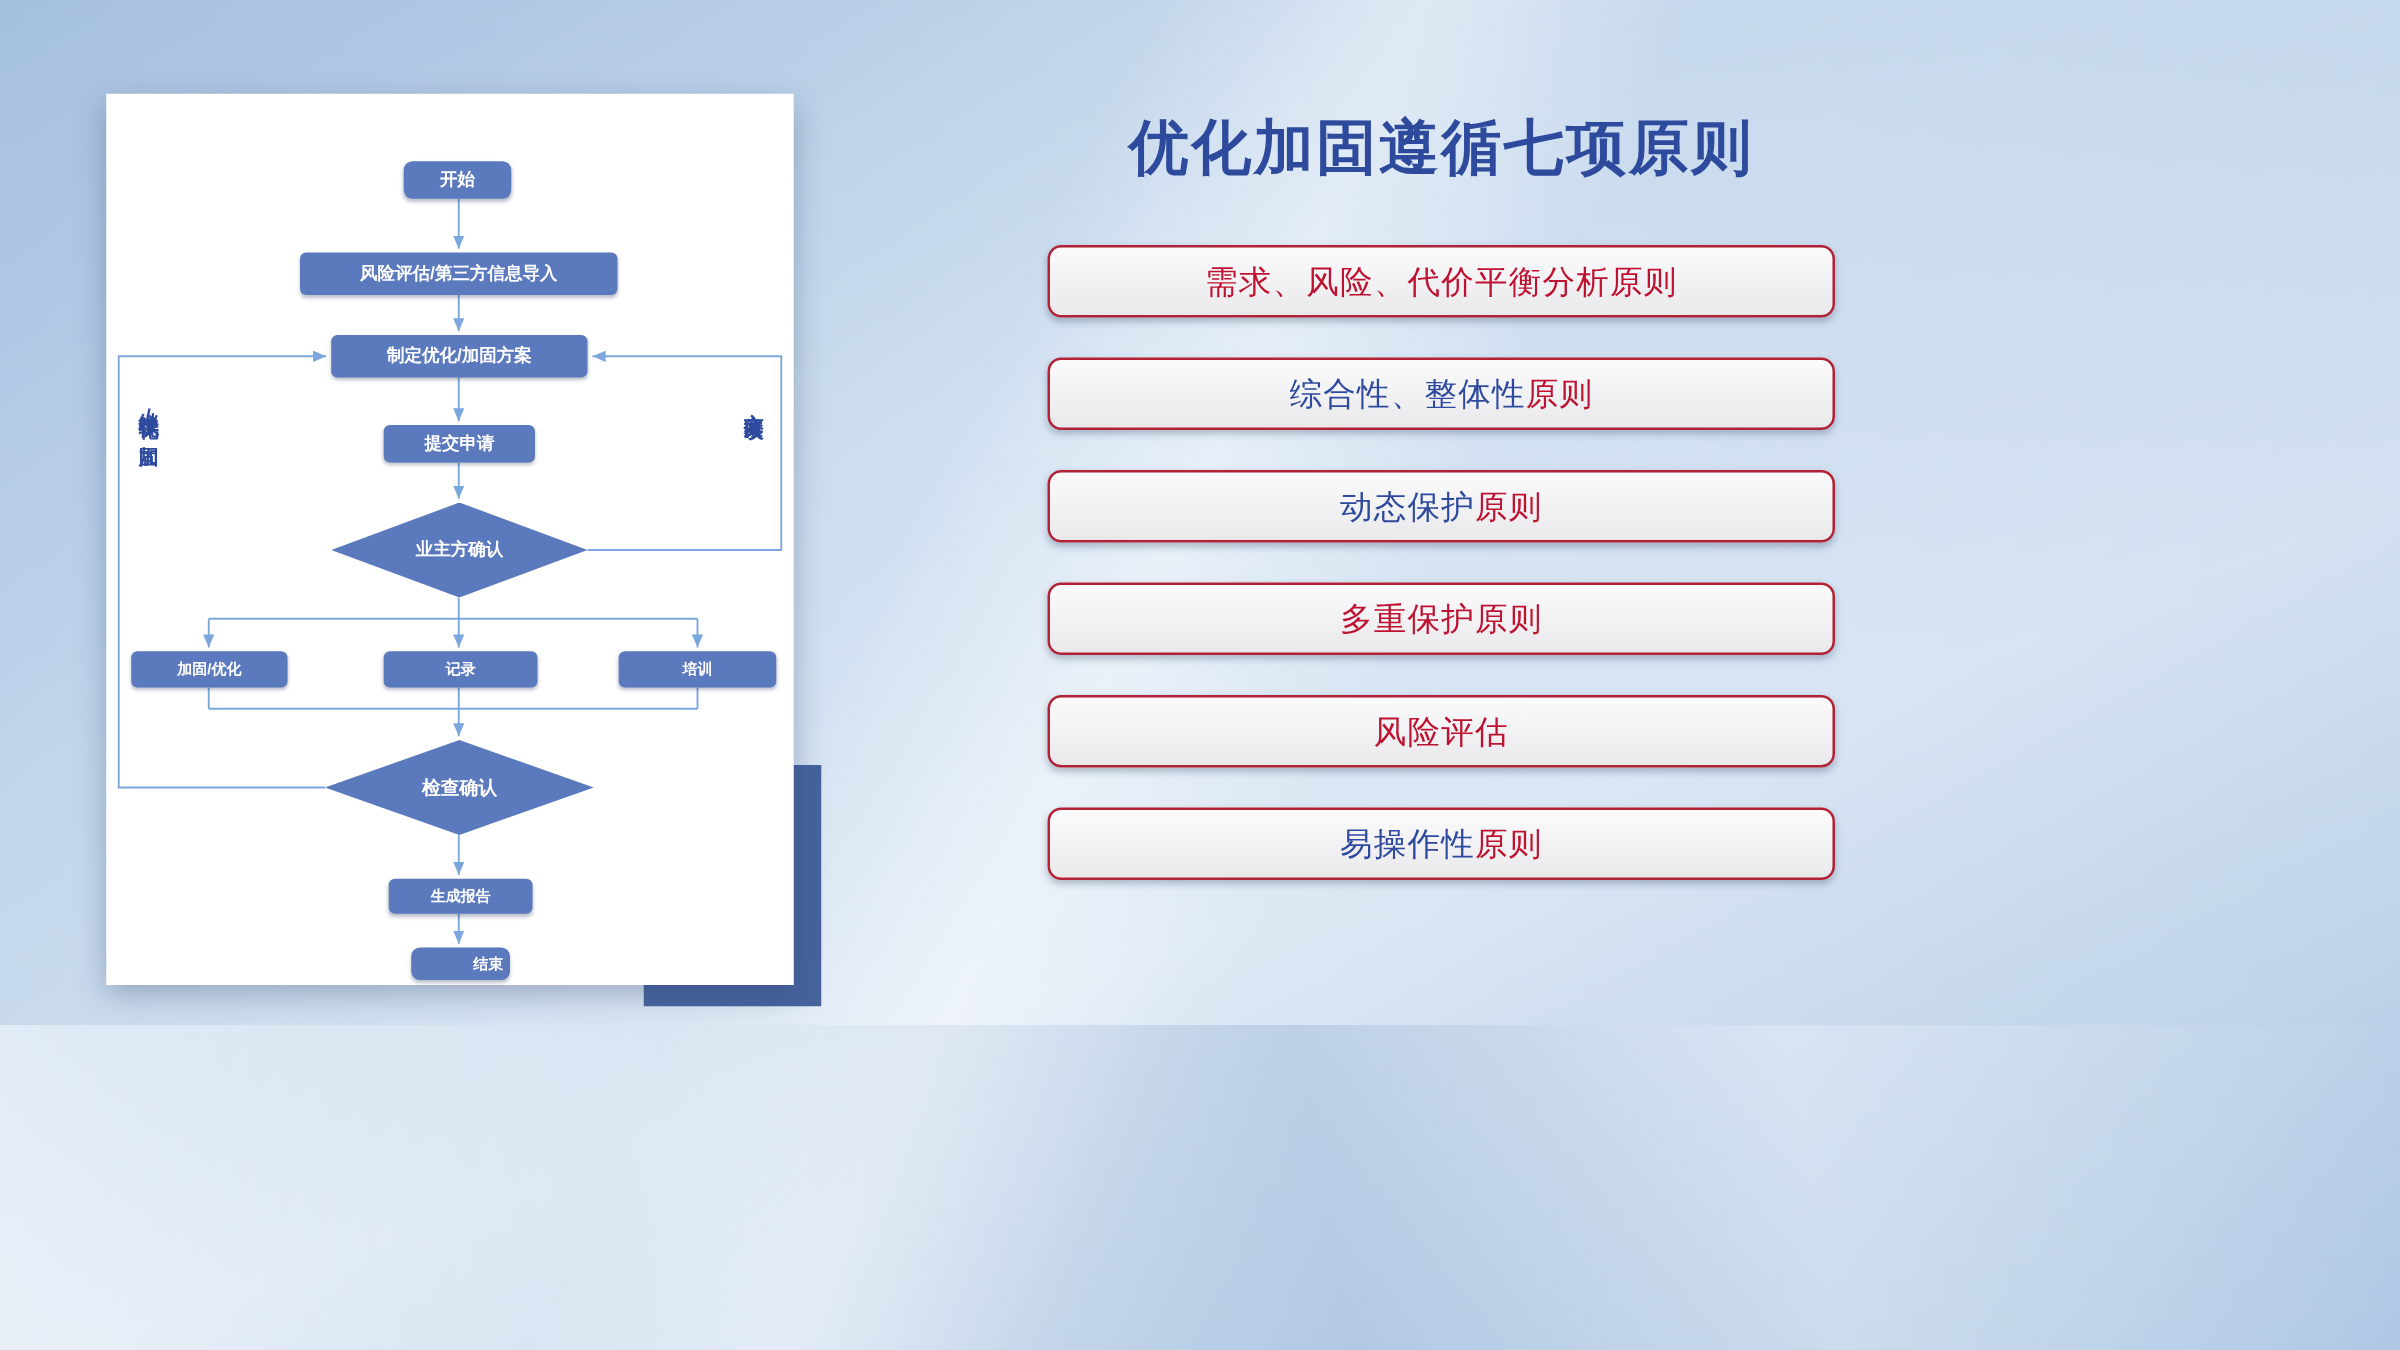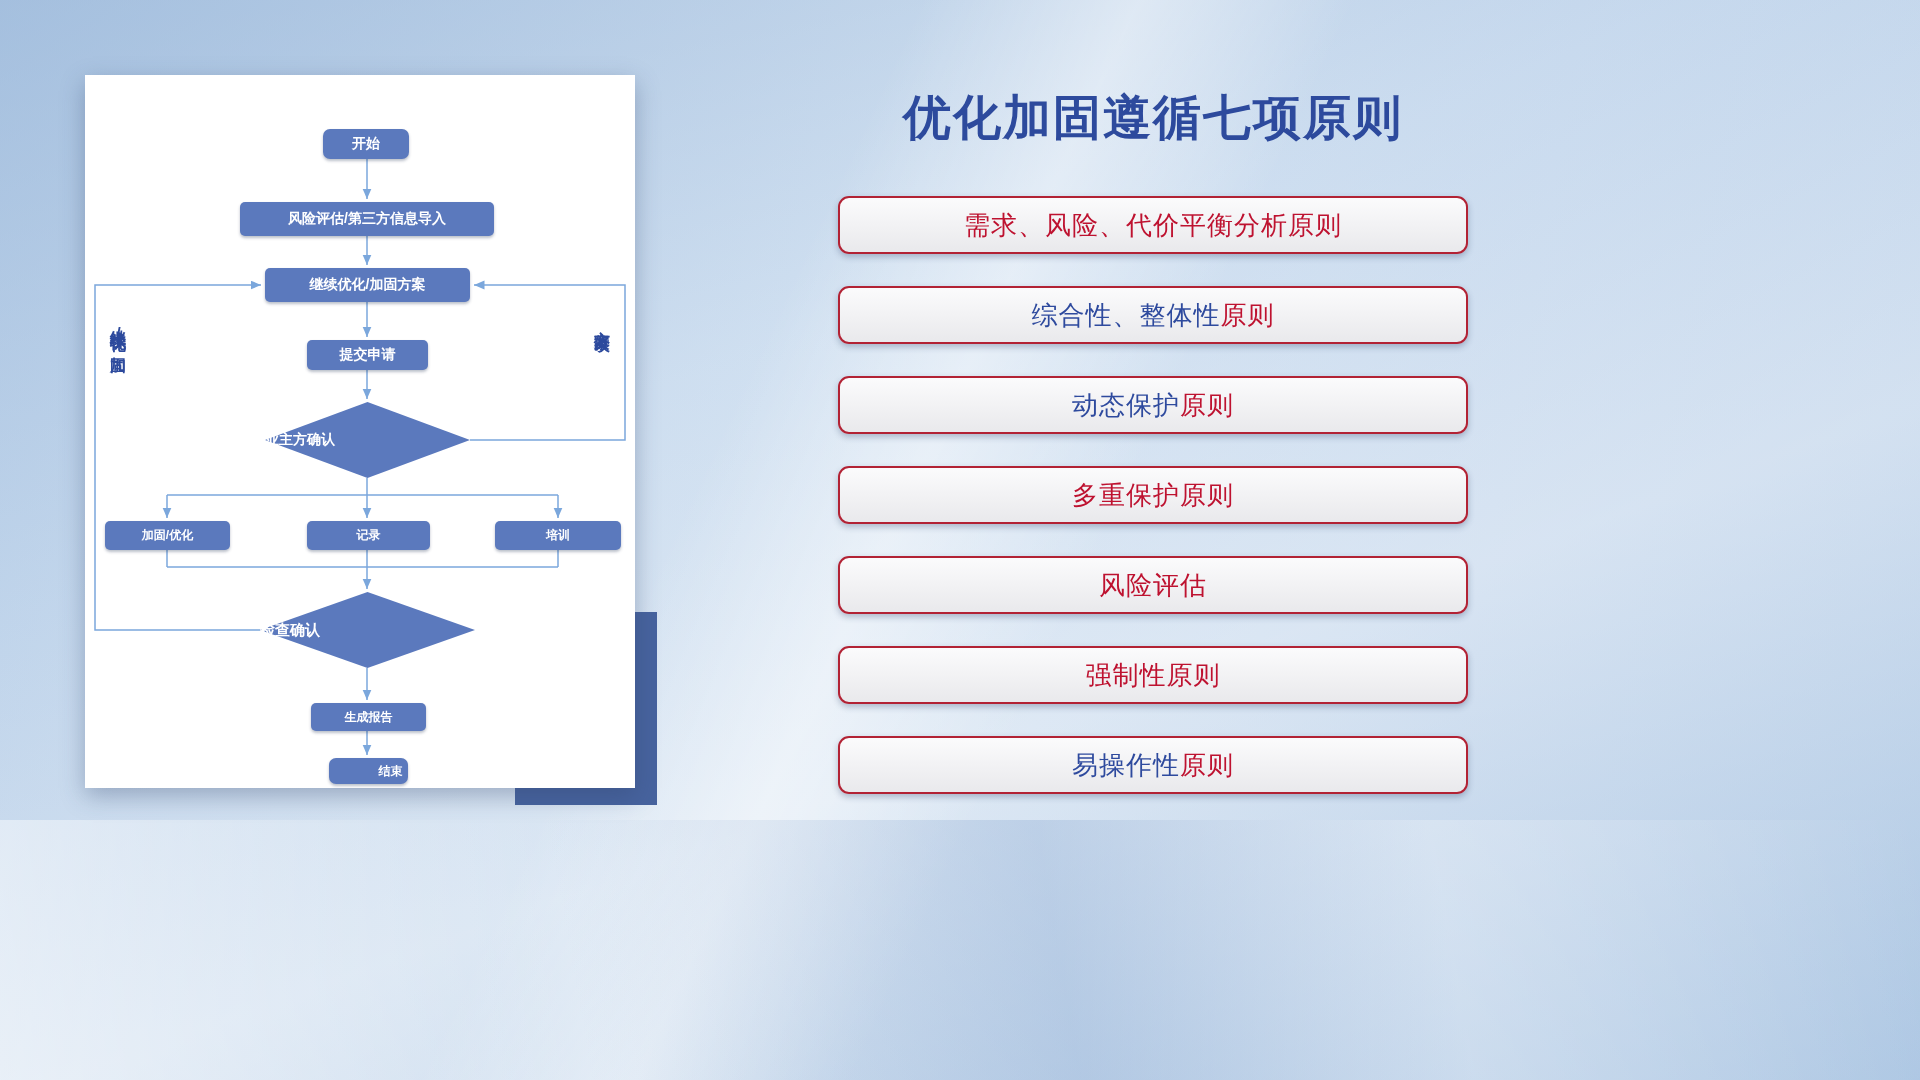--- a/index.html
+++ b/index.html
@@ -39,21 +39,21 @@
 
   .fnode {
     position:absolute; background:var(--node-fill,#5B79BD); color:var(--node-text,#fff);
     display:flex; align-items:center; justify-content:center;
     font-weight:bold; font-size:14px; border-radius:5px;
     box-shadow:0 2px 3px rgba(30,45,80,0.3); white-space:nowrap;
   }
   .fnode.small { font-size:12px; }
   .fnode.pill { border-radius:7px; }
 
-  .diamond { position:absolute; display:flex; align-items:center; justify-content:flex-start; }
+  .diamond { position:absolute; display:flex; align-items:center; justify-content:center; }
   .dshape {
     position:absolute; left:0; top:0; width:100%; height:100%;
     background:var(--node-fill,#5B79BD);
     clip-path:polygon(50% 0, 100% 50%, 50% 100%, 0 50%);
   }
   .dlabel { position:relative; color:var(--node-text,#fff); font-weight:bold; font-size:15px; white-space:nowrap; }
 
   .vlabel {
     position:absolute; writing-mode:vertical-rl; text-orientation:upright;
     color:var(--loop-label,#2D4A9D); font-weight:bold; font-size:16px;
@@ -115,21 +115,21 @@
 
     <div class="fnode pill" style="left:238px; top:54px; width:86px; height:30px;">
       <span>开始</span>
     </div>
 
     <div class="fnode" style="left:155px; top:127px; width:254px; height:34px;">
       <span>风险评估/第三方信息导入</span>
     </div>
 
     <div class="fnode" style="left:180px; top:193px; width:205px; height:34px;">
-      <span>继续优化/加固方案</span>
+      <span>制定优化/加固方案</span>
     </div>
 
     <div class="fnode" style="left:222px; top:265px; width:121px; height:30px;">
       <span>提交申请</span>
     </div>
 
     <div class="diamond" style="left:180px; top:327px; width:205px; height:76px;">
       <div class="dshape"></div>
       <span class="dlabel" style="font-size:14px;">业主方确认</span>
     </div>
@@ -178,22 +178,19 @@
           <span style="color: rgb(46, 74, 158);">动态保护</span>
           <span style="color: rgb(190, 18, 48);">原则</span>
         </div>
         <div class="principle-box">
           <span style="color: rgb(190, 18, 48);">多重保护原则</span>
         </div>
         <div class="principle-box">
           <span style="color: rgb(190, 18, 48);">风险评估</span>
         </div>
         <div class="principle-box">
-          <span style="color: rgb(190, 18, 48);">强制性原则</span>
-        </div>
-        <div class="principle-box">
           <span style="color: rgb(46, 74, 158);">易操作性</span>
           <span style="color: rgb(190, 18, 48);">原则</span>
         </div>
       </div>
   </div>
 
 </div>
 
 </body></html>

